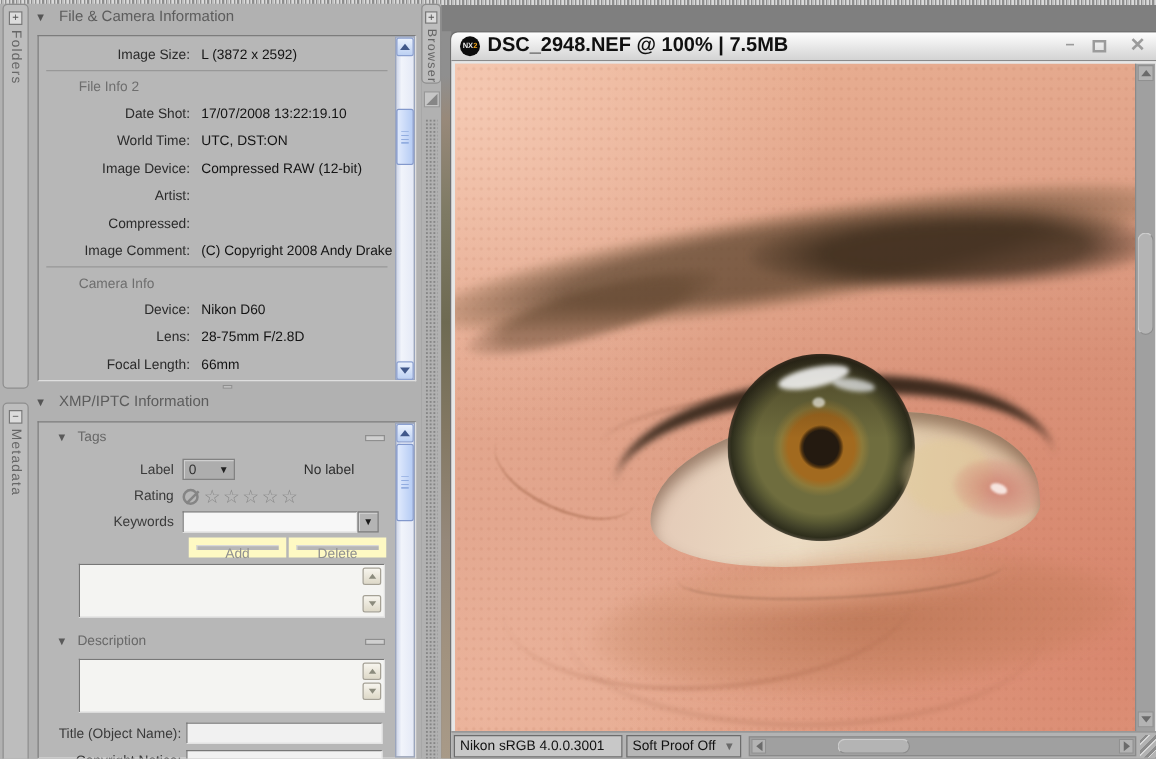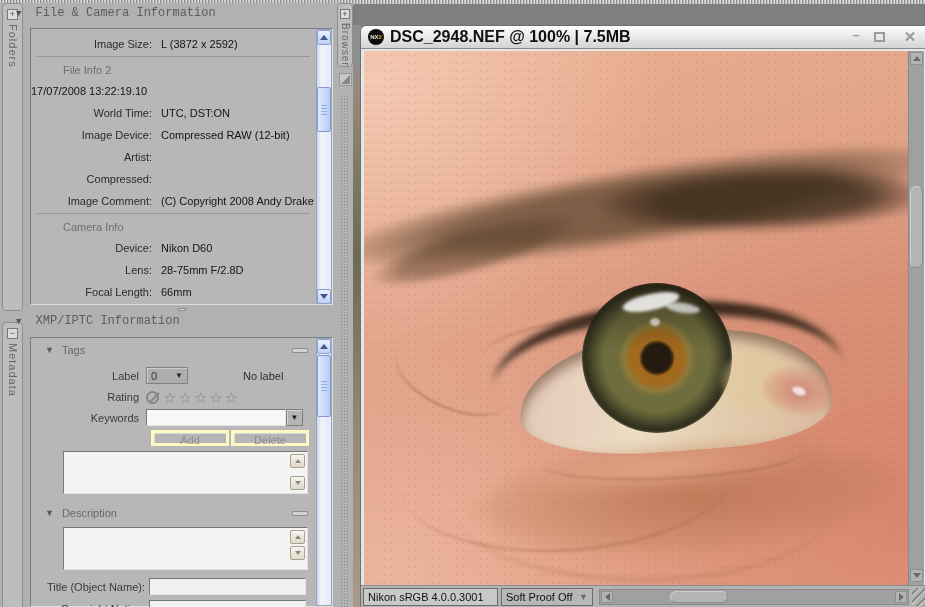--- a/index.html
+++ b/index.html
@@ -16,21 +16,21 @@
   .left-region { left:0; top:3px; width:337px; height:604px; background:#b1b1b1; }
 
   .vtab { position:absolute; left:2px; width:21px; background:#bdbdbd;
     border:1px solid #8e8e8e; border-radius:4px; }
   .vtab .pmbox { display:block; width:11px; height:11px; margin:5px auto 4px auto;
     border:1px solid #787878; background:#dcdcdc; color:#555; font-size:9px;
     line-height:9px; text-align:center; }
   .vtab .vlabel { display:block; writing-mode:vertical-rl; color:#666; font-size:11px;
     margin:2px auto; letter-spacing:1px; }
 
-  .panel-header { position:absolute; left:16px; height:18px; color:#5c5c5c; font-size:12px;font-family:Liberation Mono, monospace; }
+  .panel-header { position:absolute; left:28px; height:18px; color:#5c5c5c; font-size:12px; }
   .panel-header .tri { color:#555; font-size:9px; margin-right:7px; }
 
   .sunken-box { position:absolute; background:#b7b7b7;
     border-top:1px solid #7c7c7c; border-left:1px solid #7c7c7c;
     border-bottom:1px solid #dedede; border-right:1px solid #dedede; }
 
   
   .mrow { display:flex; height:22px; line-height:22px; }
   .mrow .mlabel { width:130px; text-align:right; padding-right:9px; color:#2b2b2b; }
   .mrow .mvalue { color:#141414; }
@@ -56,21 +56,21 @@
   .frow { display:flex; align-items:center; }
   .fcap { text-align:right; color:#3a3a3a; }
   .dropbox { height:17px; background:#adadad; border:1px solid #828282;
     box-shadow:inset 1px 1px 0 #cfcfcf; display:flex; align-items:center; padding:0 4px; color:#333; }
   .dropbox .dd { margin-left:auto; font-size:8px; color:#222; }
   .txtinput { background:#f7f7f7; border-top:1px solid #777; border-left:1px solid #777;
     border-bottom:1px solid #e4e4e4; border-right:1px solid #e4e4e4; height:17px; font:11px "Liberation Sans",sans-serif; padding:0 3px; }
   .ddbtn { width:17px; height:17px; background:#b4b4b4; border:1px solid #7d7d7d;
     box-shadow:inset 1px 1px 0 #d6d6d6; display:flex; align-items:center; justify-content:center;
     font-size:8px; color:#1a1a1a; }
-  .graybtn { height:16px; background:#b6b6b6; border:3px solid #fef9c3;
+  .graybtn { height:16px; background:#b6b6b6; border:6px solid #fef9c3;
     box-shadow:inset 1px 1px 0 #d8d8d8; color:#8f8f8f; text-align:center; line-height:14px; }
   .whitearea { position:relative; background:#f4f4f2; border-top:1px solid #777; border-left:1px solid #777;
     border-bottom:1px solid #e2e2e2; border-right:1px solid #e2e2e2; }
   .creambtn { position:absolute; right:2px; width:15px; height:14px;
     background:linear-gradient(#f7f5ee,#ded9c8); border:1px solid #a5a195; border-radius:2px;
     display:flex; align-items:center; justify-content:center; }
   .tri-up-g { width:0; height:0; border-left:3px solid transparent; border-right:3px solid transparent; border-bottom:4px solid #8b8b7d; }
   .tri-dn-g { width:0; height:0; border-left:3px solid transparent; border-right:3px solid transparent; border-top:4px solid #8b8b7d; }
 
   .no-sym { position:relative; width:13px; height:13px; border:2px solid #858585; border-radius:50%; display:inline-block; }
@@ -200,20 +200,21 @@
 
     <div class="sunken-box" style="left:30px; top:25px; width:303px; height:277px;">
       <div style="padding-top:4px; width:285px;">
         <div class="mrow">
           <span class="mlabel">Image Size:</span>
           <span class="mvalue">L (3872 x 2592)</span>
         </div>
         <div class="mrow-sep"></div>
         <div class="mgroup">File Info 2</div>
         <div class="mrow">
+          <span class="mlabel">Date Shot:</span>
           <span class="mvalue">17/07/2008 13:22:19.10</span>
         </div>
         <div class="mrow">
           <span class="mlabel">World Time:</span>
           <span class="mvalue">UTC, DST:ON</span>
         </div>
         <div class="mrow">
           <span class="mlabel">Image Device:</span>
           <span class="mvalue">Compressed RAW (12-bit)</span>
         </div>

